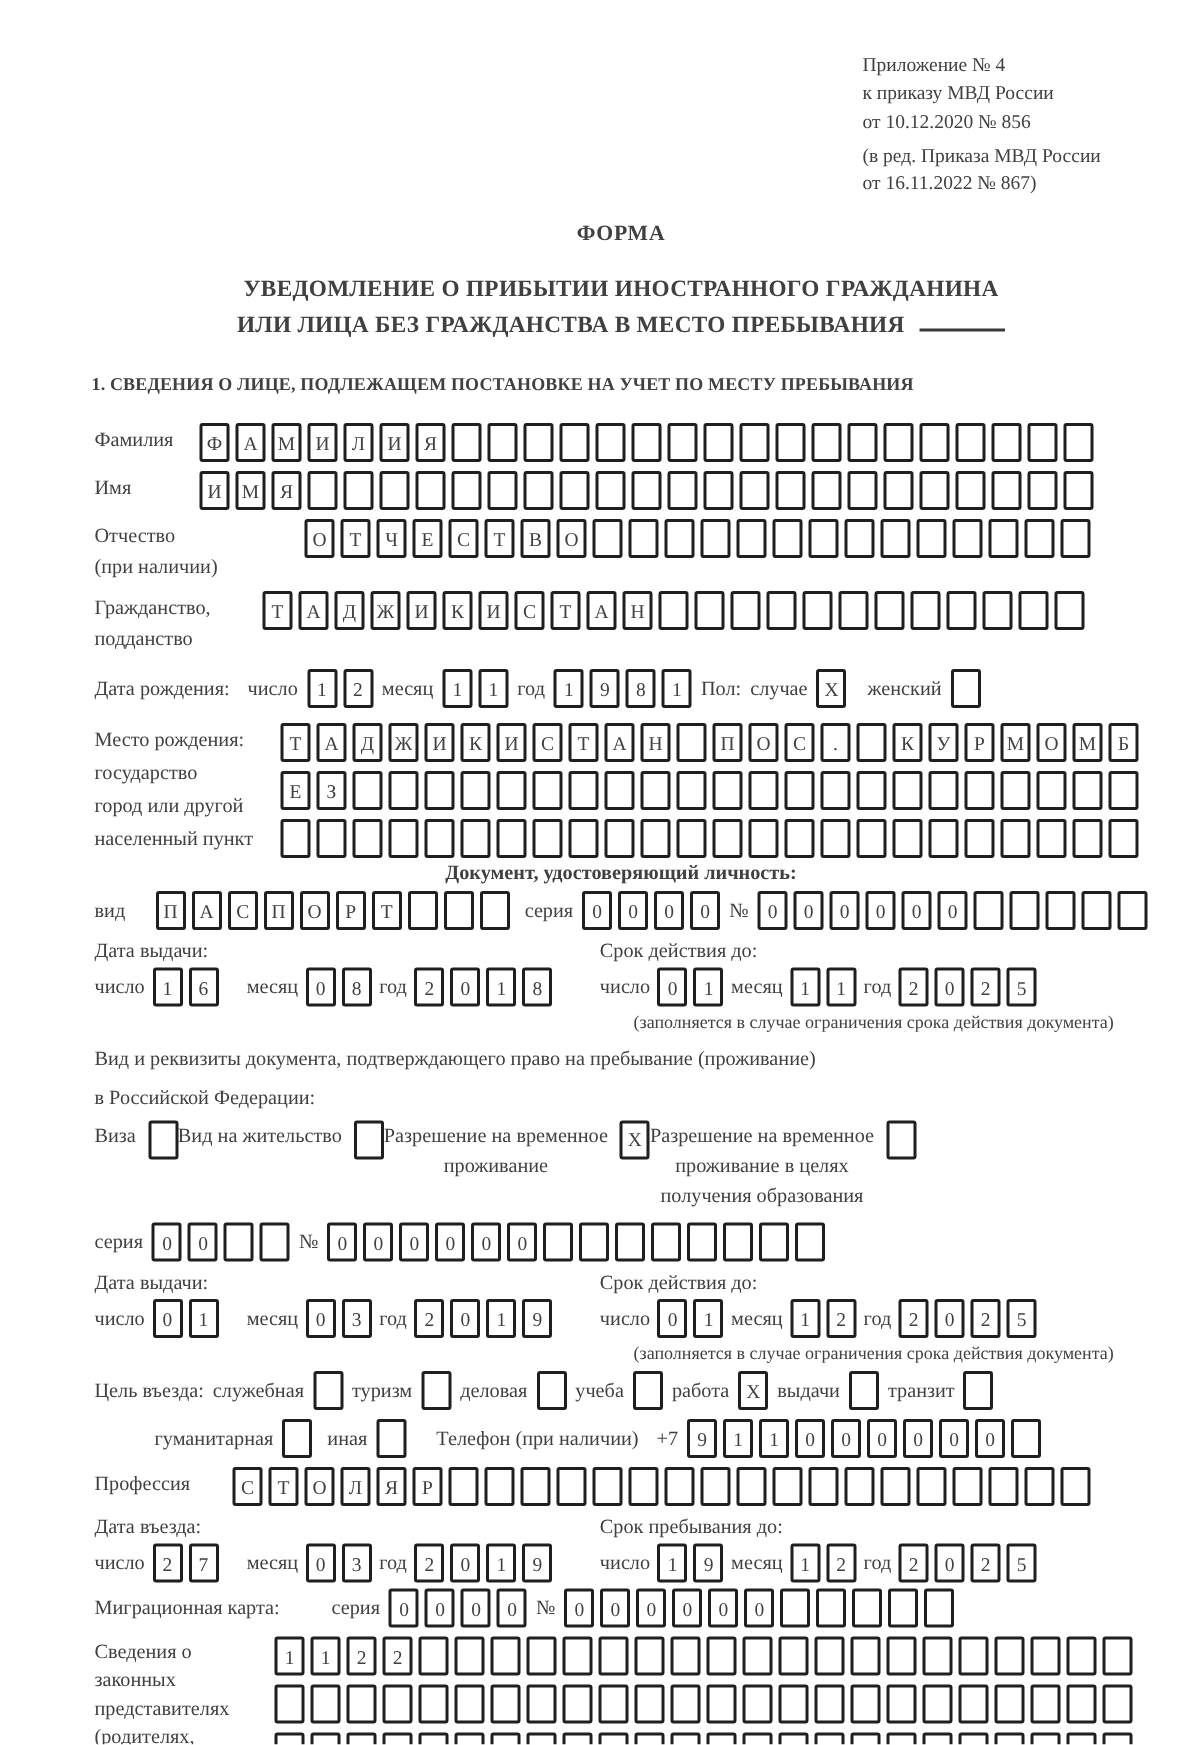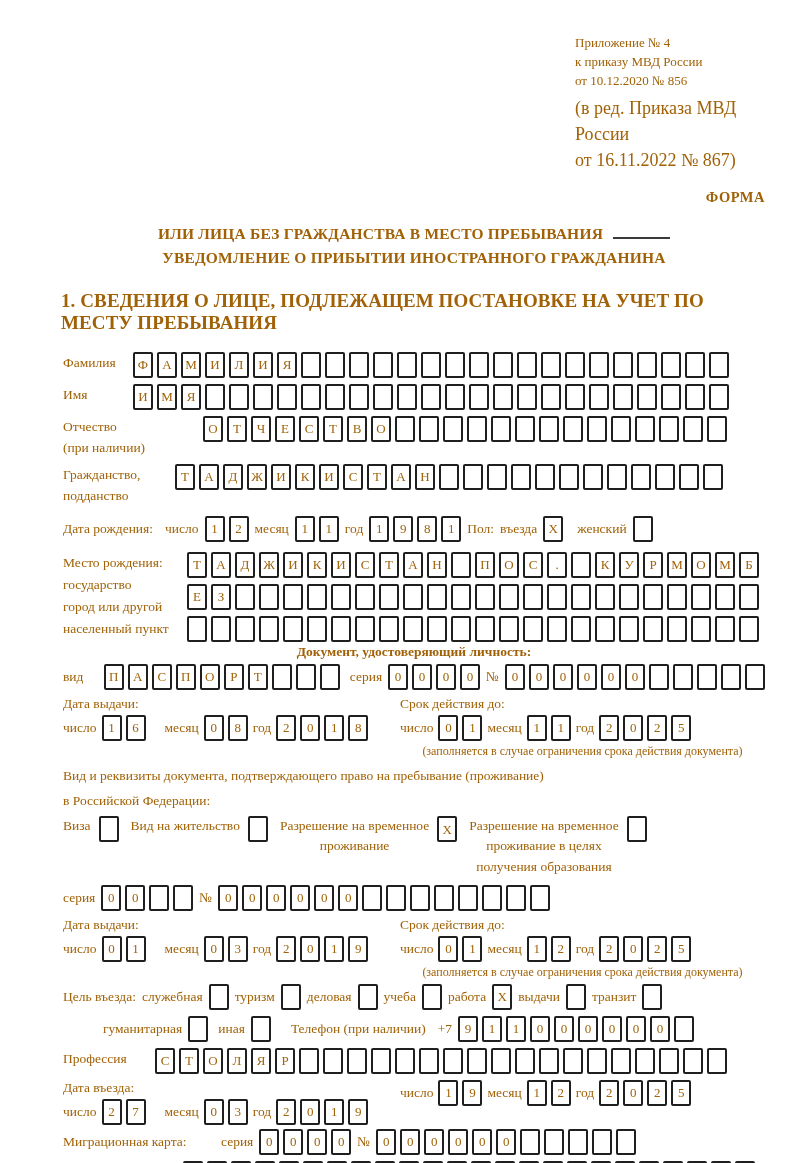--- a/index.html
+++ b/index.html
@@ -1,28 +1,28 @@
 <!DOCTYPE html>
 <html><head>
 <meta charset="utf-8">
 <style>
   html,body{margin:0;padding:0;background:#ffffff;}
   .page{
     width:800px;height:1163px;box-sizing:border-box;
     padding:34px 35px 0 63px;
     font-family:"Liberation Serif","DejaVu Serif",serif;
-    color:#a16207;overflow:hidden;background:#ffffff;
+    color:#404040;overflow:hidden;background:#ffffff;
   }
   .pre{white-space:pre-line;}
   .hdr{margin-left:auto;width:190px;font-size:13px;line-height:1.45;}
-  .hdr .small{font-size:18px;margin-top:4px;}
-  .forma{text-align:right;font-weight:bold;font-size:14.5px;margin-top:16px;letter-spacing:.5px;}
+  .hdr .small{font-size:13px;margin-top:4px;}
+  .forma{text-align:center;font-weight:bold;font-size:14.5px;margin-top:16px;letter-spacing:.5px;}
   .title{text-align:center;font-weight:bold;font-size:15.5px;line-height:1.55;margin-top:16px;letter-spacing:.2px;}
   .underline{display:inline-block;width:57px;height:13px;border-bottom:2px solid #3a3a3a;margin-left:10px;}
-  .sect{font-weight:bold;font-size:19px;margin:20px 0 18px -2px;letter-spacing:.1px;}
+  .sect{font-weight:bold;font-size:12px;margin:20px 0 18px -2px;letter-spacing:.1px;}
 
   .row{display:flex;align-items:flex-start;margin-bottom:6px;font-size:13.5px;}
   .inline{align-items:center;gap:6px;flex-wrap:nowrap;}
   .lbl{flex:0 0 auto;line-height:21px;}
   .cells{display:inline-flex;gap:4px;flex:0 0 auto;}
   .cell{
     width:16px;height:22px;flex:0 0 auto;
     border:2px solid #1f1f1f;border-radius:2px;background:#fff;
     display:inline-flex;align-items:center;justify-content:center;
     font-size:13px;line-height:1;
@@ -48,22 +48,22 @@
     <div class="pre">Приложение № 4
 к приказу МВД России
 от 10.12.2020 № 856</div>
     <div class="pre small">(в ред. Приказа МВД России
 от 16.11.2022 № 867)</div>
   </div>
 
   <div class="forma">ФОРМА</div>
 
   <div class="title">
+    <div>УВЕДОМЛЕНИЕ О ПРИБЫТИИ ИНОСТРАННОГО ГРАЖДАНИНА</div>
     <div><span>ИЛИ ЛИЦА БЕЗ ГРАЖДАНСТВА В МЕСТО ПРЕБЫВАНИЯ</span><span class="underline"></span></div>
-    <div>УВЕДОМЛЕНИЕ О ПРИБЫТИИ ИНОСТРАННОГО ГРАЖДАНИНА</div>
   </div>
 
   <div class="sect">1. СВЕДЕНИЯ О ЛИЦЕ, ПОДЛЕЖАЩЕМ ПОСТАНОВКЕ НА УЧЕТ ПО МЕСТУ ПРЕБЫВАНИЯ</div>
 
   <div class="row">
     <span class="lbl" style="width:70px">Фамилия</span>
     <span class="cells">
         <span class="cell">Ф</span>
         <span class="cell">А</span>
         <span class="cell">М</span>
@@ -195,21 +195,21 @@
         <span class="cell">1</span>
       </span>
     <span>год</span>
     <span class="cells">
         <span class="cell">1</span>
         <span class="cell">9</span>
         <span class="cell">8</span>
         <span class="cell">1</span>
       </span>
     <span>Пол:</span>
-    <span>въезда</span>
+    <span>случае</span>
     <span class="cells">
         <span class="cell">X</span>
       </span>
     <span style="margin-left:8px">женский</span>
     <span class="cells">
         <span class="cell"></span>
       </span>
   </div>
 
   <div class="row" style="margin-bottom:2px">
@@ -382,21 +382,21 @@
             <span class="cell">5</span>
           </span>
       </div>
       <div class="note">(заполняется в случае ограничения срока действия документа)</div>
     </div>
   </div>
 
   <div class="pre" style="font-size:13.5px;line-height:1.9;margin-bottom:2px">Вид и реквизиты документа, подтверждающего право на пребывание (проживание)
 в Российской Федерации:</div>
 
-  <div class="row" style="gap:12px;margin-bottom:8px">
+  <div class="row" style="margin-bottom:8px">
     <div class="opt">
       <span class="optlbl">Виза</span>
       <span class="cells">
           <span class="cell"></span>
         </span>
     </div>
     <div class="opt">
       <span class="optlbl">Вид на жительство</span>
       <span class="cells">
           <span class="cell"></span>
@@ -598,20 +598,21 @@
         <span>год</span>
         <span class="cells">
             <span class="cell">2</span>
             <span class="cell">0</span>
             <span class="cell">1</span>
             <span class="cell">9</span>
           </span>
       </div>
     </div>
     <div class="dcol-r">
+      <div class="dhead">Срок пребывания до:</div>
       <div class="dline">
         <span>число</span>
         <span class="cells">
             <span class="cell">1</span>
             <span class="cell">9</span>
           </span>
         <span>месяц</span>
         <span class="cells">
             <span class="cell">1</span>
             <span class="cell">2</span>

